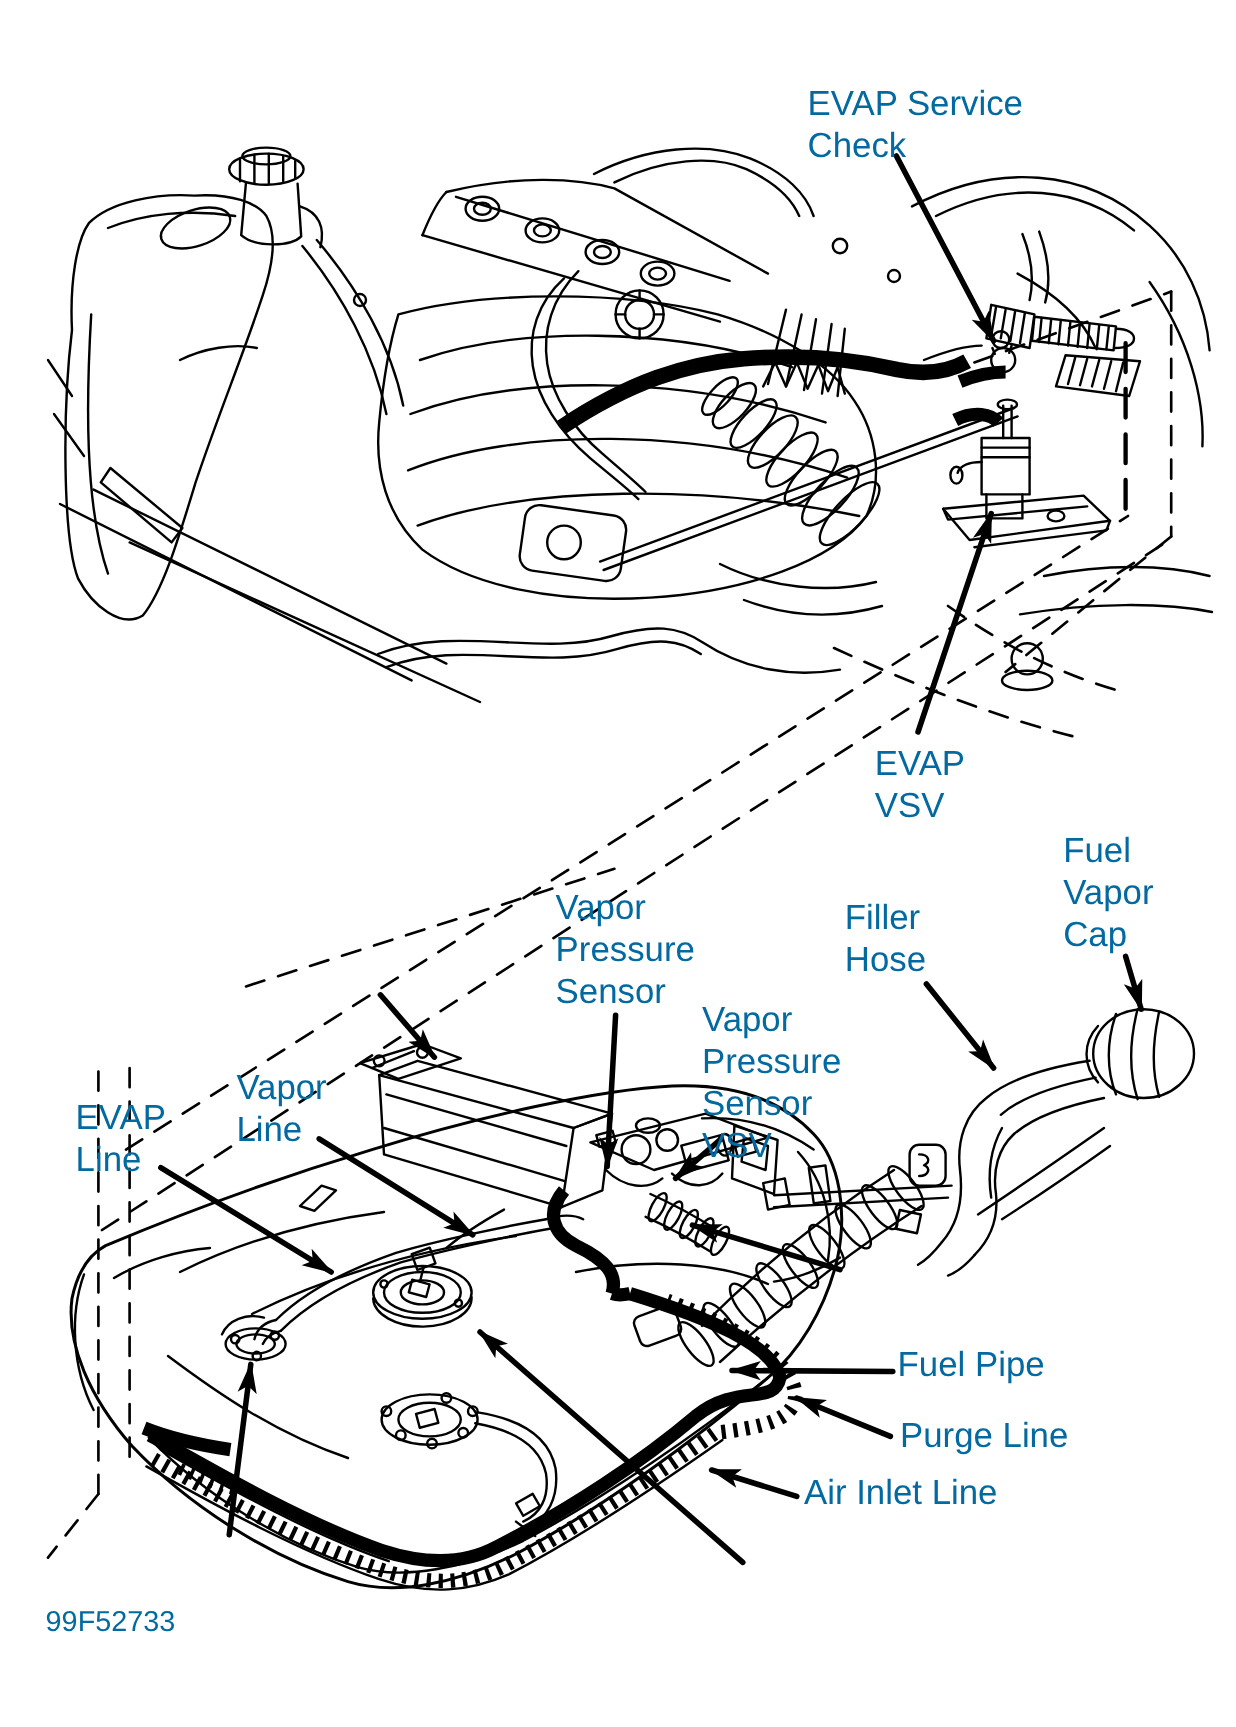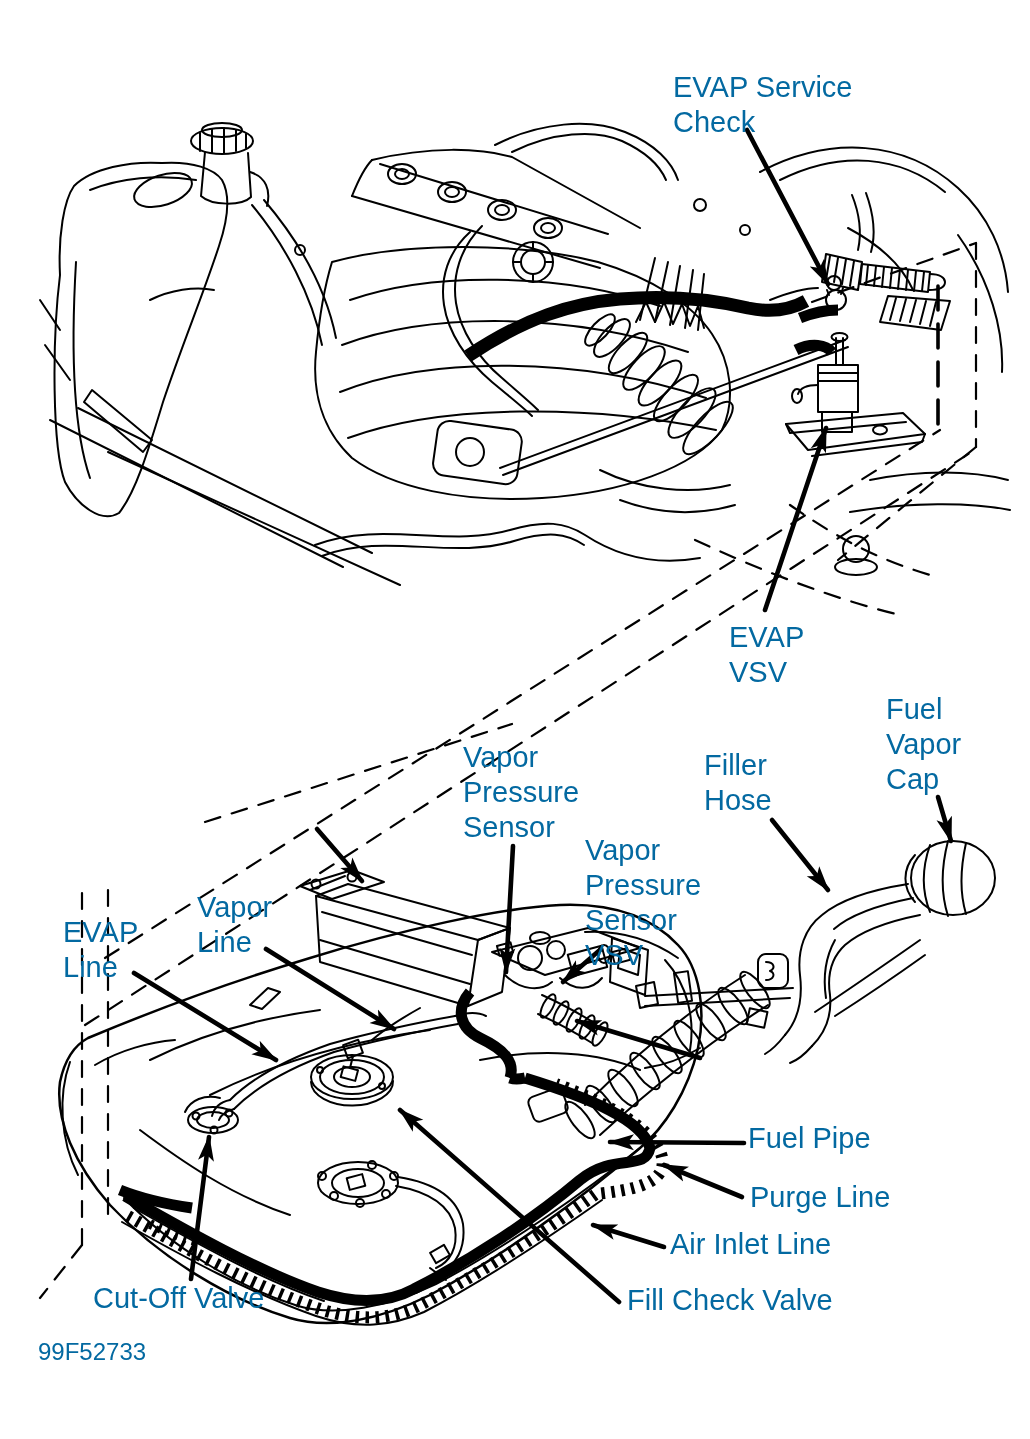--- a/index.html
+++ b/index.html
@@ -388,20 +388,14 @@
   </div>
   <div class="lbl" style="left:748px;top:1121px">
     <span>Fuel Pipe</span>
   </div>
   <div class="lbl" style="left:750px;top:1180px">
     <span>Purge Line</span>
   </div>
   <div class="lbl" style="left:670px;top:1227px">
     <span>Air Inlet Line</span>
   </div>
-  <div class="lbl" style="left:93px;top:1281px">
-    <span>Cut-Off Valve</span>
-  </div>
-  <div class="lbl" style="left:627px;top:1283px">
-    <span>Fill Check Valve</span>
-  </div>
   <div class="code" style="left:38px;top:1338px">99F52733</div>
 </div>
 
 </body></html>

